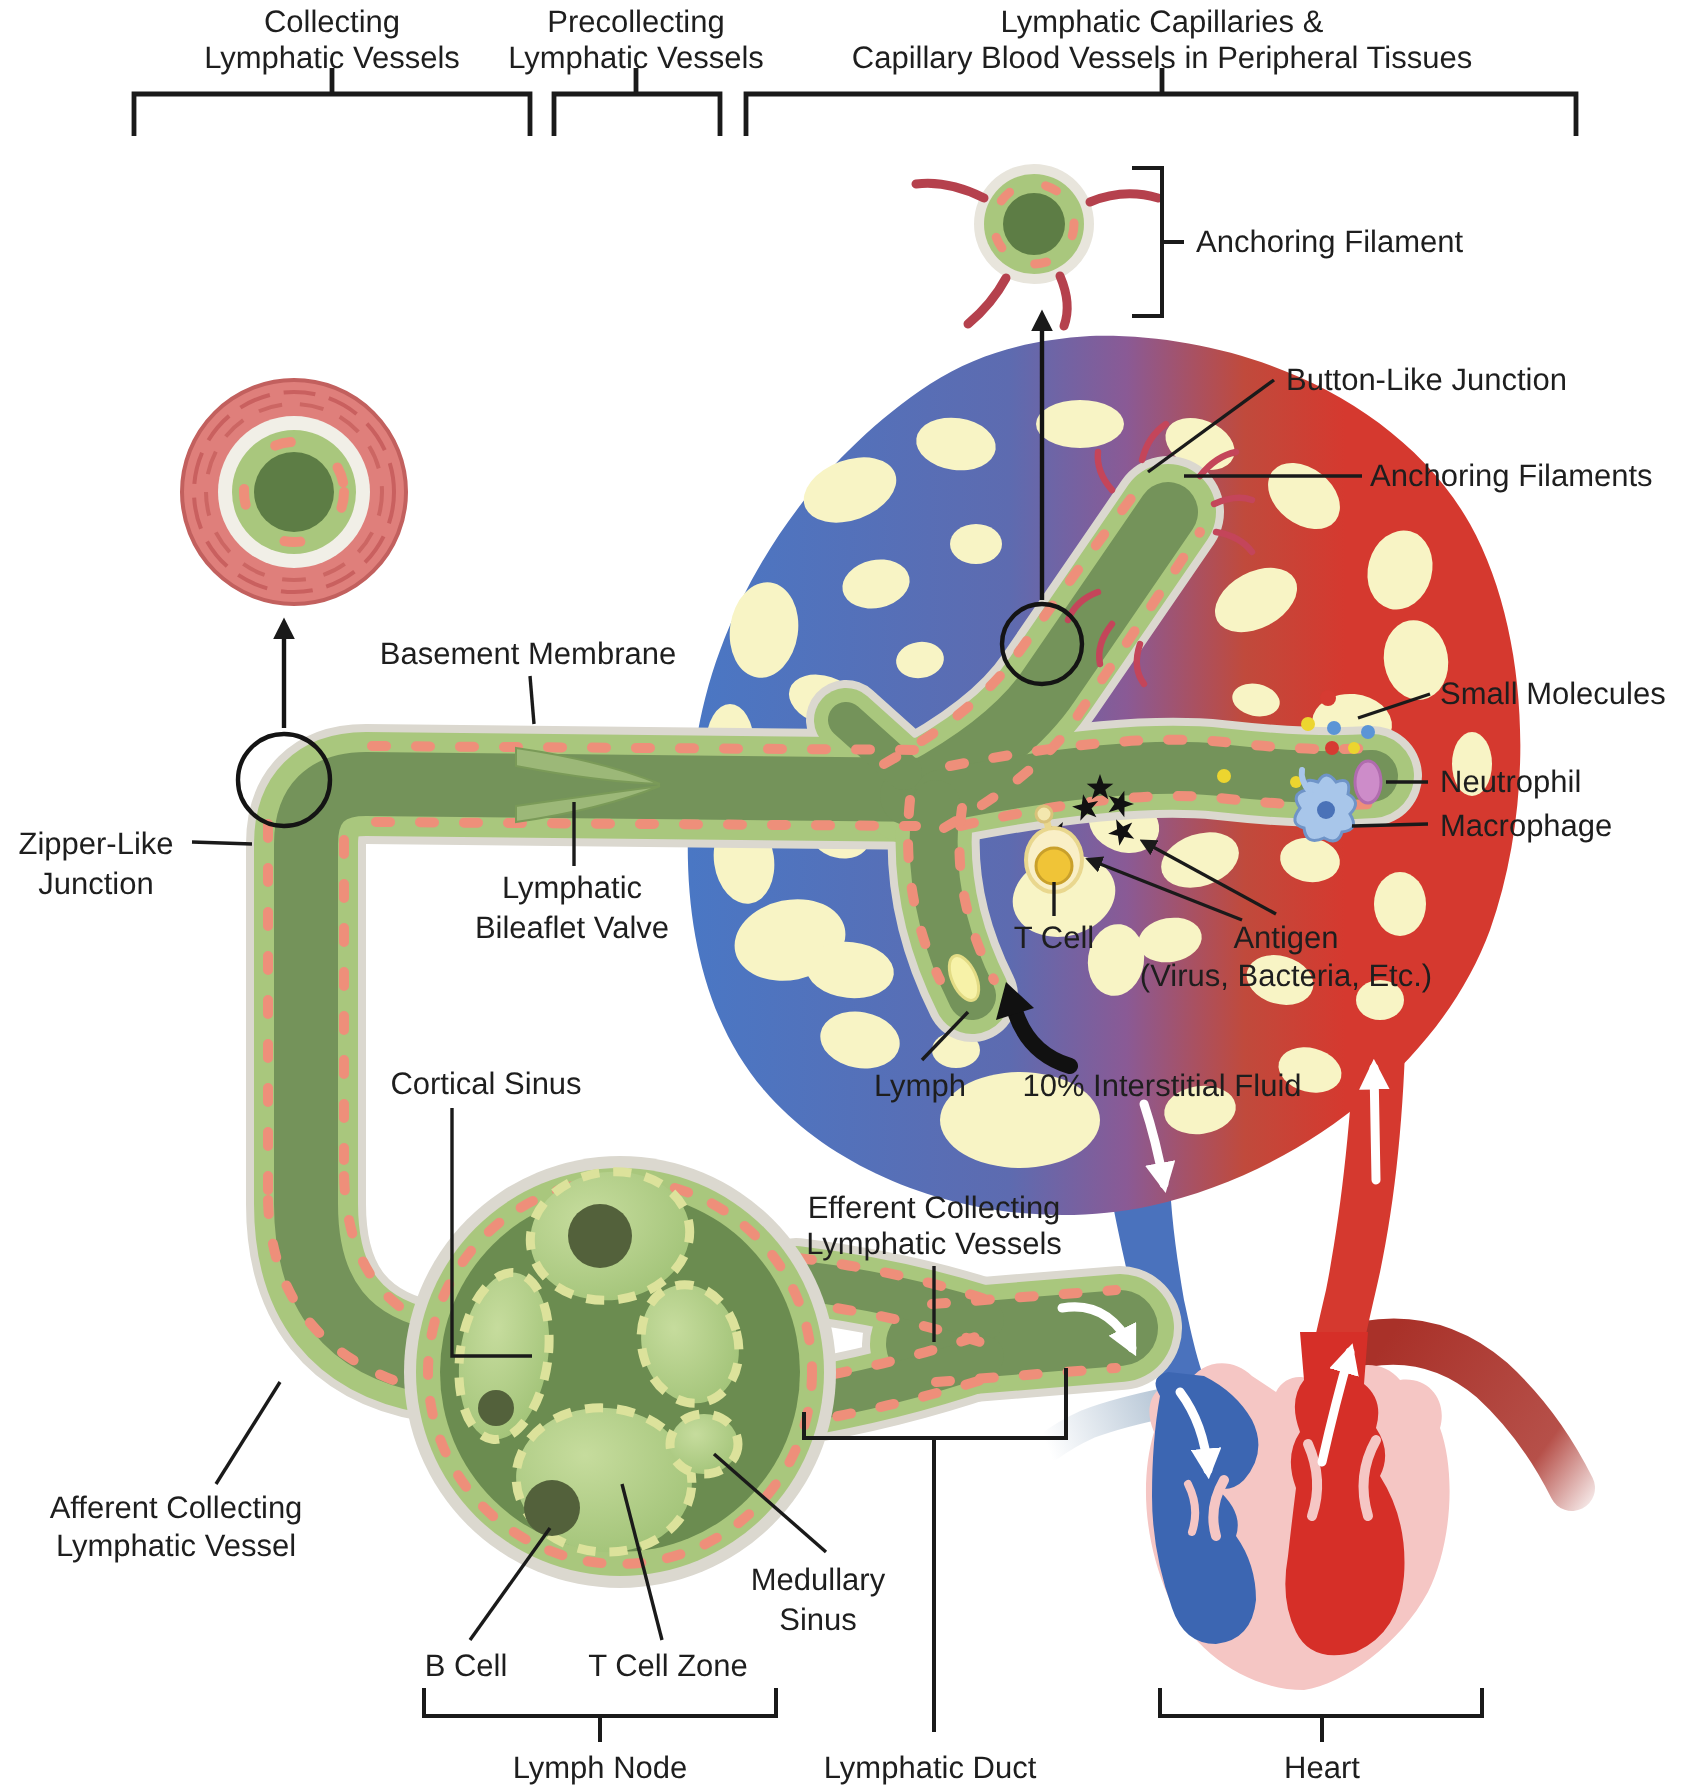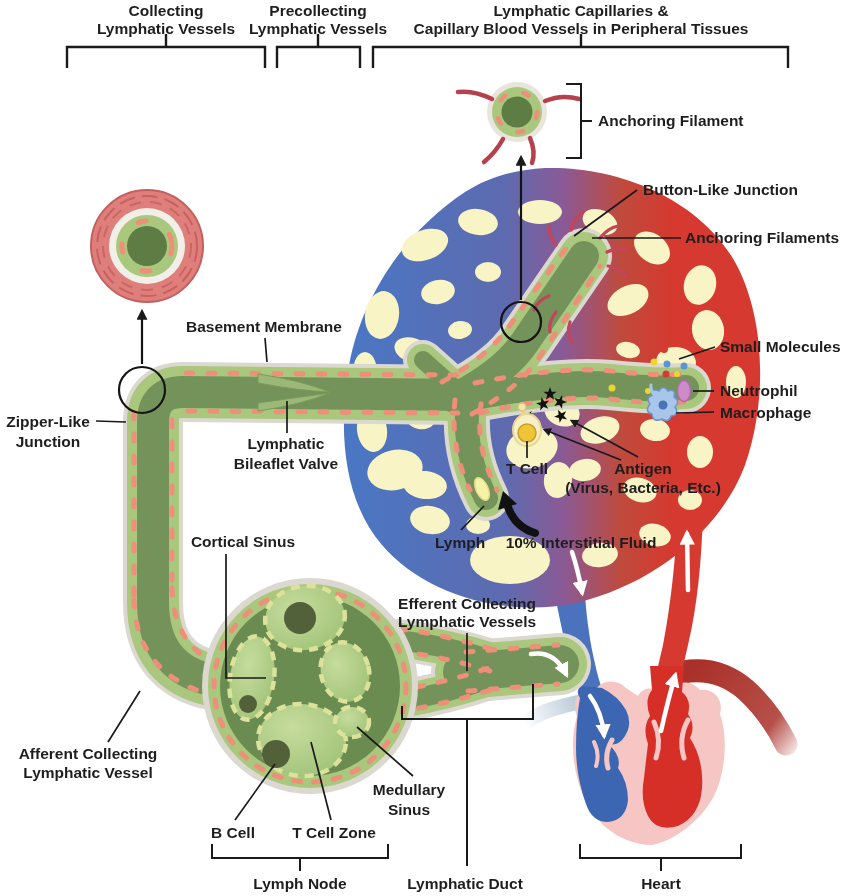--- a/index.html
+++ b/index.html
@@ -1,16 +1,16 @@
 <!DOCTYPE html>
 <html><head>
 <meta charset="utf-8">
 <style>
   html,body { margin:0; padding:0; background:#ffffff; }
-  .stage { position:relative; width:850px; height:896px; background:#ffffff; overflow:hidden;font-weight:bold; }
+  .stage { position:relative; width:850px; height:896px; background:#ffffff; overflow:hidden; }
   svg { position:absolute; left:0; top:0; }
   .lbl { font-family:"Liberation Sans", sans-serif; font-size:15.5px; fill:#1e1e1e; }
   .ldr { stroke:#1a1a1a; stroke-width:1.7; fill:none; }
   .brk { stroke:#1a1a1a; stroke-width:2.4; fill:none; }
 </style>
 </head>
 <body>
 
 <div class="stage">
 <svg width="850" height="896" viewBox="0 0 850 896">

